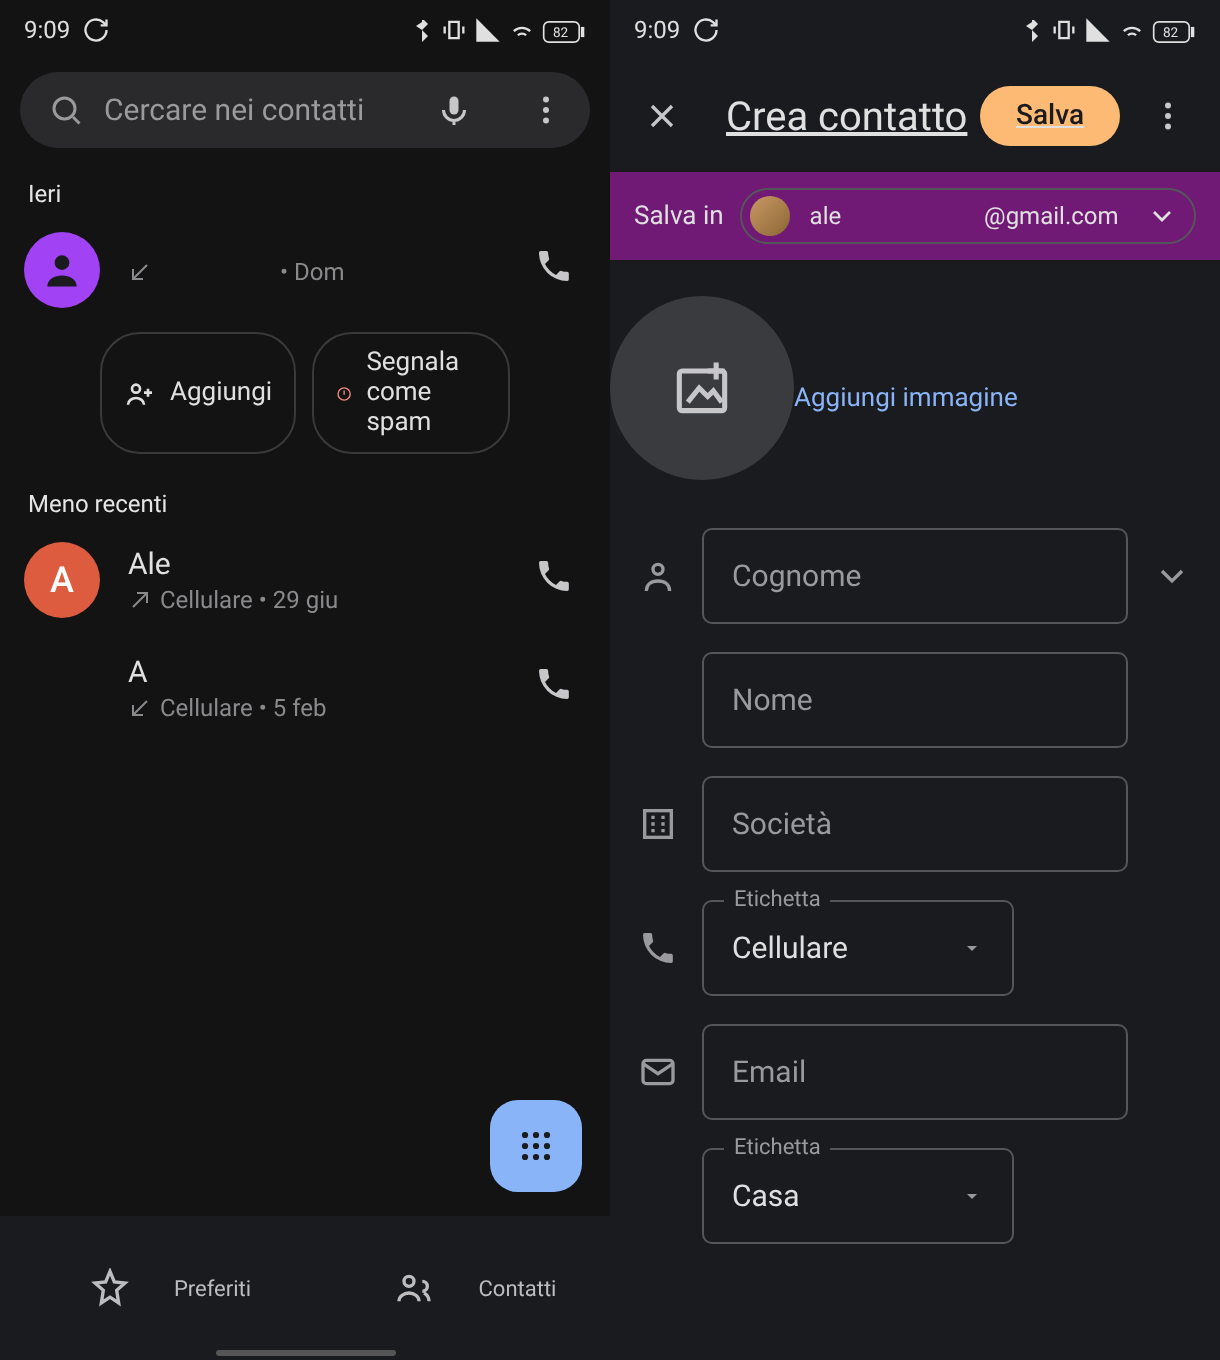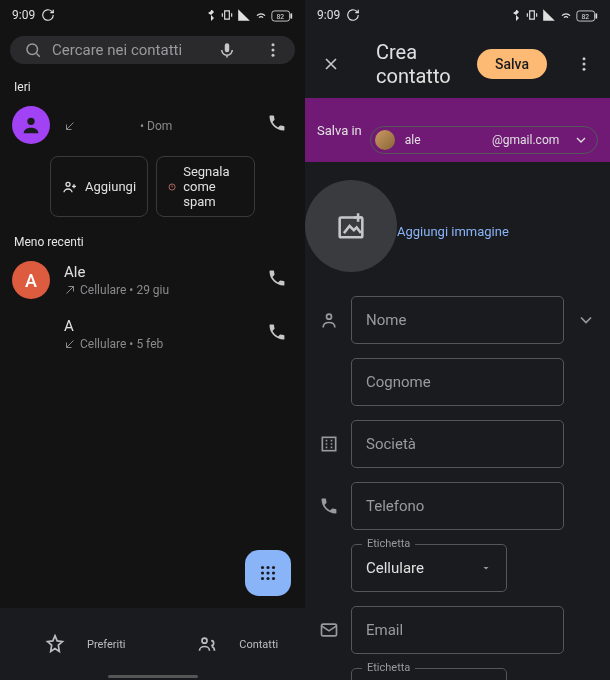--- a/index.html
+++ b/index.html
@@ -8,61 +8,61 @@
   .screen.left { background: #131314; }
   .screen.right { background: #1a1b1f; }
 
   
   .status-bar { height: 24px; display: flex; justify-content: space-between; align-items: center; padding: 15px 12px; font-size: 12px; color: #e0e0e0; }
   .status-left { display: flex; align-items: center; gap: 6px; }
   .status-right { display: flex; align-items: flex-end; gap: 3px; }
 
   
   .search-wrap { padding: 6px 10px; }
-  .search-bar { background: #2a2a2d; border-radius: 24px; height: 28px; display: flex; align-items: center; padding: 0 4px 0 14px; gap: 10px; }
+  .search-bar { background: #2a2a2d; border-radius: 24px; height: 38px; display: flex; align-items: center; padding: 0 4px 0 14px; gap: 10px; }
   .search-placeholder { flex: 1; color: #9a9a9d; font-size: 15px; }
   .icon-btn { width: 36px; height: 36px; display: flex; align-items: center; justify-content: center; color: #c7c7ca; border-radius: 50%; }
 
   
   .section-label { font-size: 12px; color: #e5e5e5; padding: 10px 14px 4px; }
 
   
   .call-row { display: flex; align-items: center; padding: 8px 12px; gap: 14px; }
   .avatar { width: 38px; height: 38px; border-radius: 50%; display: flex; align-items: center; justify-content: center; font-size: 18px; font-weight: 500; color: #fff; flex-shrink: 0; }
   .avatar.purple { background: #a142f4; }
   .avatar.orange { background: #dd5b3f; }
   .avatar.blank { background: transparent; }
   .call-info { flex: 1; min-width: 0; }
   .call-name { font-size: 15px; color: #e0e0e0; margin-bottom: 2px; }
   .call-meta { font-size: 12px; color: #8a8a8d; display: flex; align-items: center; gap: 4px; }
   .phone-btn { color: #c7c7ca; padding: 6px; }
 
   
   .chip-row { display: flex; gap: 8px; padding: 4px 50px 8px; }
-  .chip { border: 1px solid #3a3a3d; border-radius: 8px; padding: 7px 11px; font-size: 13px; color: #e0e0e0; display: flex; align-items: center; gap: 7px; }
+  .chip { border: 1px solid #3a3a3d; border-radius: 20px; padding: 7px 11px; font-size: 13px; color: #e0e0e0; display: flex; align-items: center; gap: 7px; }
   .chip.warn svg { color: #f28b82; }
 
   
   .fab { position: absolute; right: 14px; bottom: 84px; width: 46px; height: 46px; background: #8ab4f8; border-radius: 14px; display: flex; align-items: center; justify-content: center; color: #1a1b1f; }
 
   
   .bottom-nav { position: absolute; bottom: 0; left: 0; right: 0; height: 72px; display: flex; background: #1a1b1e; }
   .nav-item { flex: 1; display: flex; flex-direction: row; align-items: center; justify-content: center; gap: 4px; font-size: 11px; color: #bdbdbf; }
   .nav-item .nav-icon-wrap { width: 56px; height: 28px; border-radius: 14px; display: flex; align-items: center; justify-content: center; }
   .nav-item.active .nav-icon-wrap { background: #41434a; }
   .gesture-bar { position: absolute; bottom: 2px; left: 50%; transform: translateX(-50%); width: 90px; height: 3px; background: #555; border-radius: 2px; }
 
   
-  .right .header { display: flex; align-items: center; padding: 10px 8px; gap: 19px; }
+  .right .header { display: flex; align-items: center; padding: 10px 8px; gap: 6px; text-decoration: underline; }
   .header-title { flex: 1; font-size: 20px; color: #e0e0e0; padding-left: 8px; }
   .save-btn { background: #fdba74; color: #1a1b1f; border-radius: 18px; padding: 7px 18px; font-size: 14px; font-weight: 500; }
 
   
   .save-in { background: #701a75; display: flex; align-items: center; padding: 8px 12px; gap: 8px; font-size: 13px; }
-  .account-chip { display: flex; align-items: center; gap: 10px; border: 1px solid #55565a; border-radius: 16px; padding: 3px 8px 3px 4px; flex: 1; margin-top: 20px; }
+  .account-chip { display: flex; align-items: center; gap: 10px; border: 1px solid #55565a; border-radius: 16px; padding: 3px 8px 3px 4px; flex: 1; }
   .account-avatar { width: 20px; height: 20px; border-radius: 50%; background: linear-gradient(135deg,#c96,#863); }
   .account-email { font-size: 12px; color: #e0e0e0; flex: 1; white-space: nowrap; overflow: hidden; }
 
   
   .photo-section { display: flex; align-items: center; padding: 18px 0 10px; }
   .photo-circle { width: 92px; height: 92px; border-radius: 50%; background: #3a3b3f; display: flex; align-items: center; justify-content: center; color: #c7c7ca; }
   .add-image-link { color: #8ab4f8; font-size: 13px; margin-top: 10px; }
 
   
   .form { padding: 0 12px 20px; overflow-y: auto; flex: 1; }
@@ -322,24 +322,24 @@
   <div class="form">
     <div class="field-row">
       <div class="field-icon">
         <svg width="20" height="20" viewBox="0 0 24 24" fill="none" stroke="currentColor" stroke-width="2">
             <circle cx="12" cy="8" r="3"></circle>
             <path d="M5 21c0-4 3-6 7-6s7 2 7 6"></path>
           </svg>
       </div>
       <div class="field-stack">
         <div class="input-box">
-            <span>Nome</span>
+            <span>Cognome</span>
           </div>
         <div class="input-box">
-            <span>Cognome</span>
+            <span>Nome</span>
           </div>
       </div>
       <div class="expand-col">
         <svg width="20" height="20" viewBox="0 0 24 24" fill="none" stroke="currentColor" stroke-width="2">
             <path d="M6 9l6 6 6-6"></path>
           </svg>
       </div>
     </div>
 
     <div class="field-row">
@@ -357,23 +357,20 @@
       <div class="expand-col"></div>
     </div>
 
     <div class="field-row">
       <div class="field-icon">
         <svg width="20" height="20" viewBox="0 0 24 24" fill="currentColor">
             <path d="M6.6 10.8a15 15 0 006.6 6.6l2.2-2.2a1 1 0 011-.25 11 11 0 003.5.56 1 1 0 011 1V20a1 1 0 01-1 1A17 17 0 013 4a1 1 0 011-1h3.5a1 1 0 011 1 11 11 0 00.56 3.5 1 1 0 01-.25 1z"></path>
           </svg>
       </div>
       <div class="field-stack">
-        <div class="input-box">
-            <span>Telefono</span>
-          </div>
         <div class="input-box small">
           <span class="floating-label">Etichetta</span>
           <span class="value">Cellulare</span>
           <svg class="dropdown-arrow" width="12" height="12" viewBox="0 0 24 24" fill="currentColor">
               <path d="M7 10l5 5 5-5z"></path>
             </svg>
         </div>
       </div>
       <div class="expand-col"></div>
     </div>

